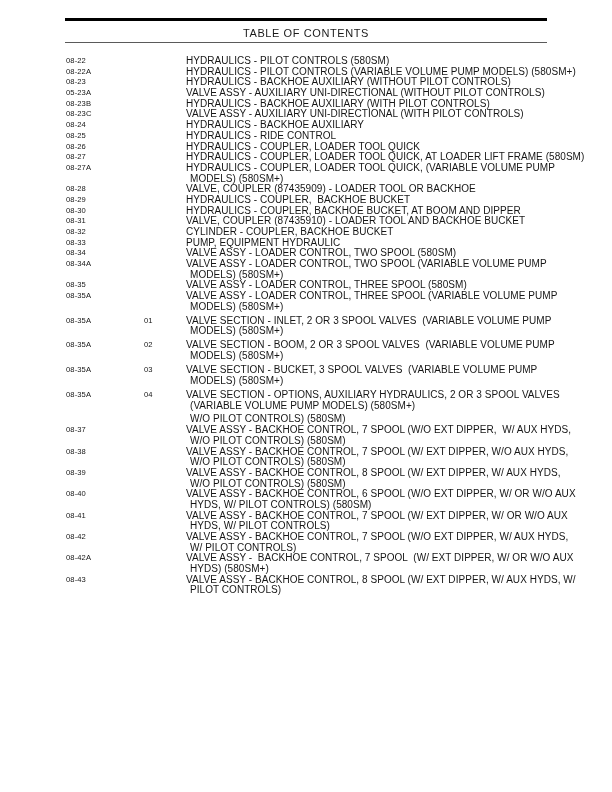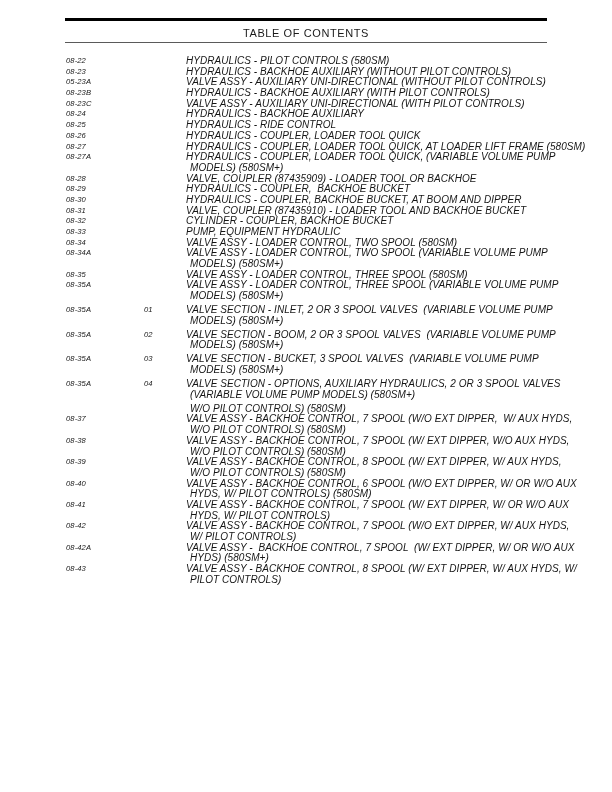--- a/index.html
+++ b/index.html
@@ -58,21 +58,20 @@
   .toc {
     position: absolute;
     left: 0;
     top: 56px;
     width: 612px;
   }
 
   .toc-entry {
     position: relative;
     min-height: 10.7px;
-    font-style: italic;
   }
 
   .entry-line {
     position: relative;
     height: 10.7px;
     white-space: nowrap;
   }
 
   .col-code {
     position: absolute;
@@ -125,20 +124,26 @@
 
   <div class="toc" id="toc-list">
       <div class="toc-entry">
         <div class="entry-line">
           <span class="col-code">08-22</span>
           <span class="col-desc">HYDRAULICS - PILOT CONTROLS (580SM)</span>
         </div>
       </div>
       <div class="toc-entry">
         <div class="entry-line">
+          <span class="col-code">08-22A</span>
+          <span class="col-desc">HYDRAULICS - PILOT CONTROLS (VARIABLE VOLUME PUMP MODELS) (580SM+)</span>
+        </div>
+      </div>
+      <div class="toc-entry">
+        <div class="entry-line">
           <span class="col-code">08-23</span>
           <span class="col-desc">HYDRAULICS - BACKHOE AUXILIARY (WITHOUT PILOT CONTROLS)</span>
         </div>
       </div>
       <div class="toc-entry">
         <div class="entry-line">
           <span class="col-code">05-23A</span>
           <span class="col-desc">VALVE ASSY - AUXILIARY UNI-DIRECTIONAL (WITHOUT PILOT CONTROLS)</span>
         </div>
       </div>

